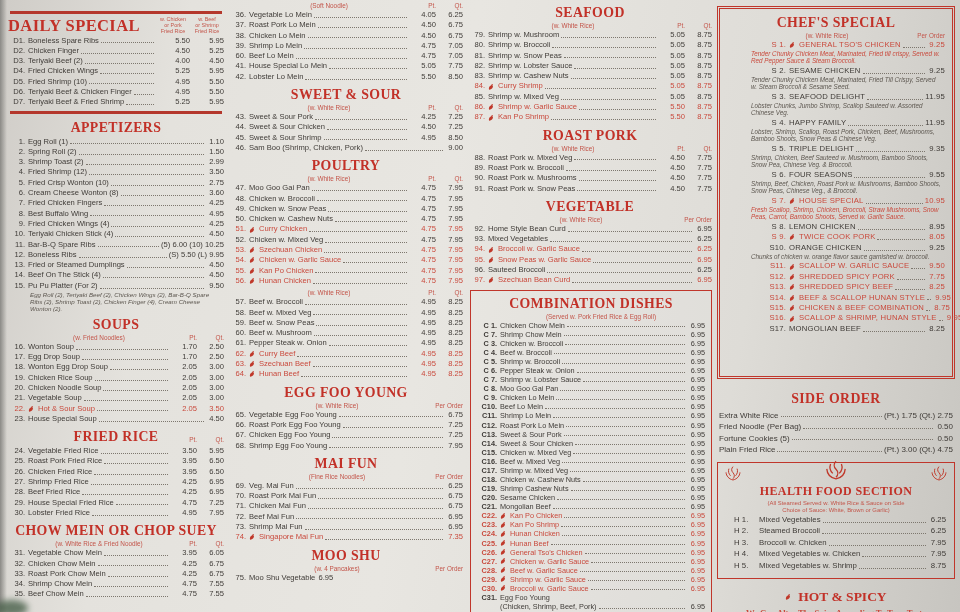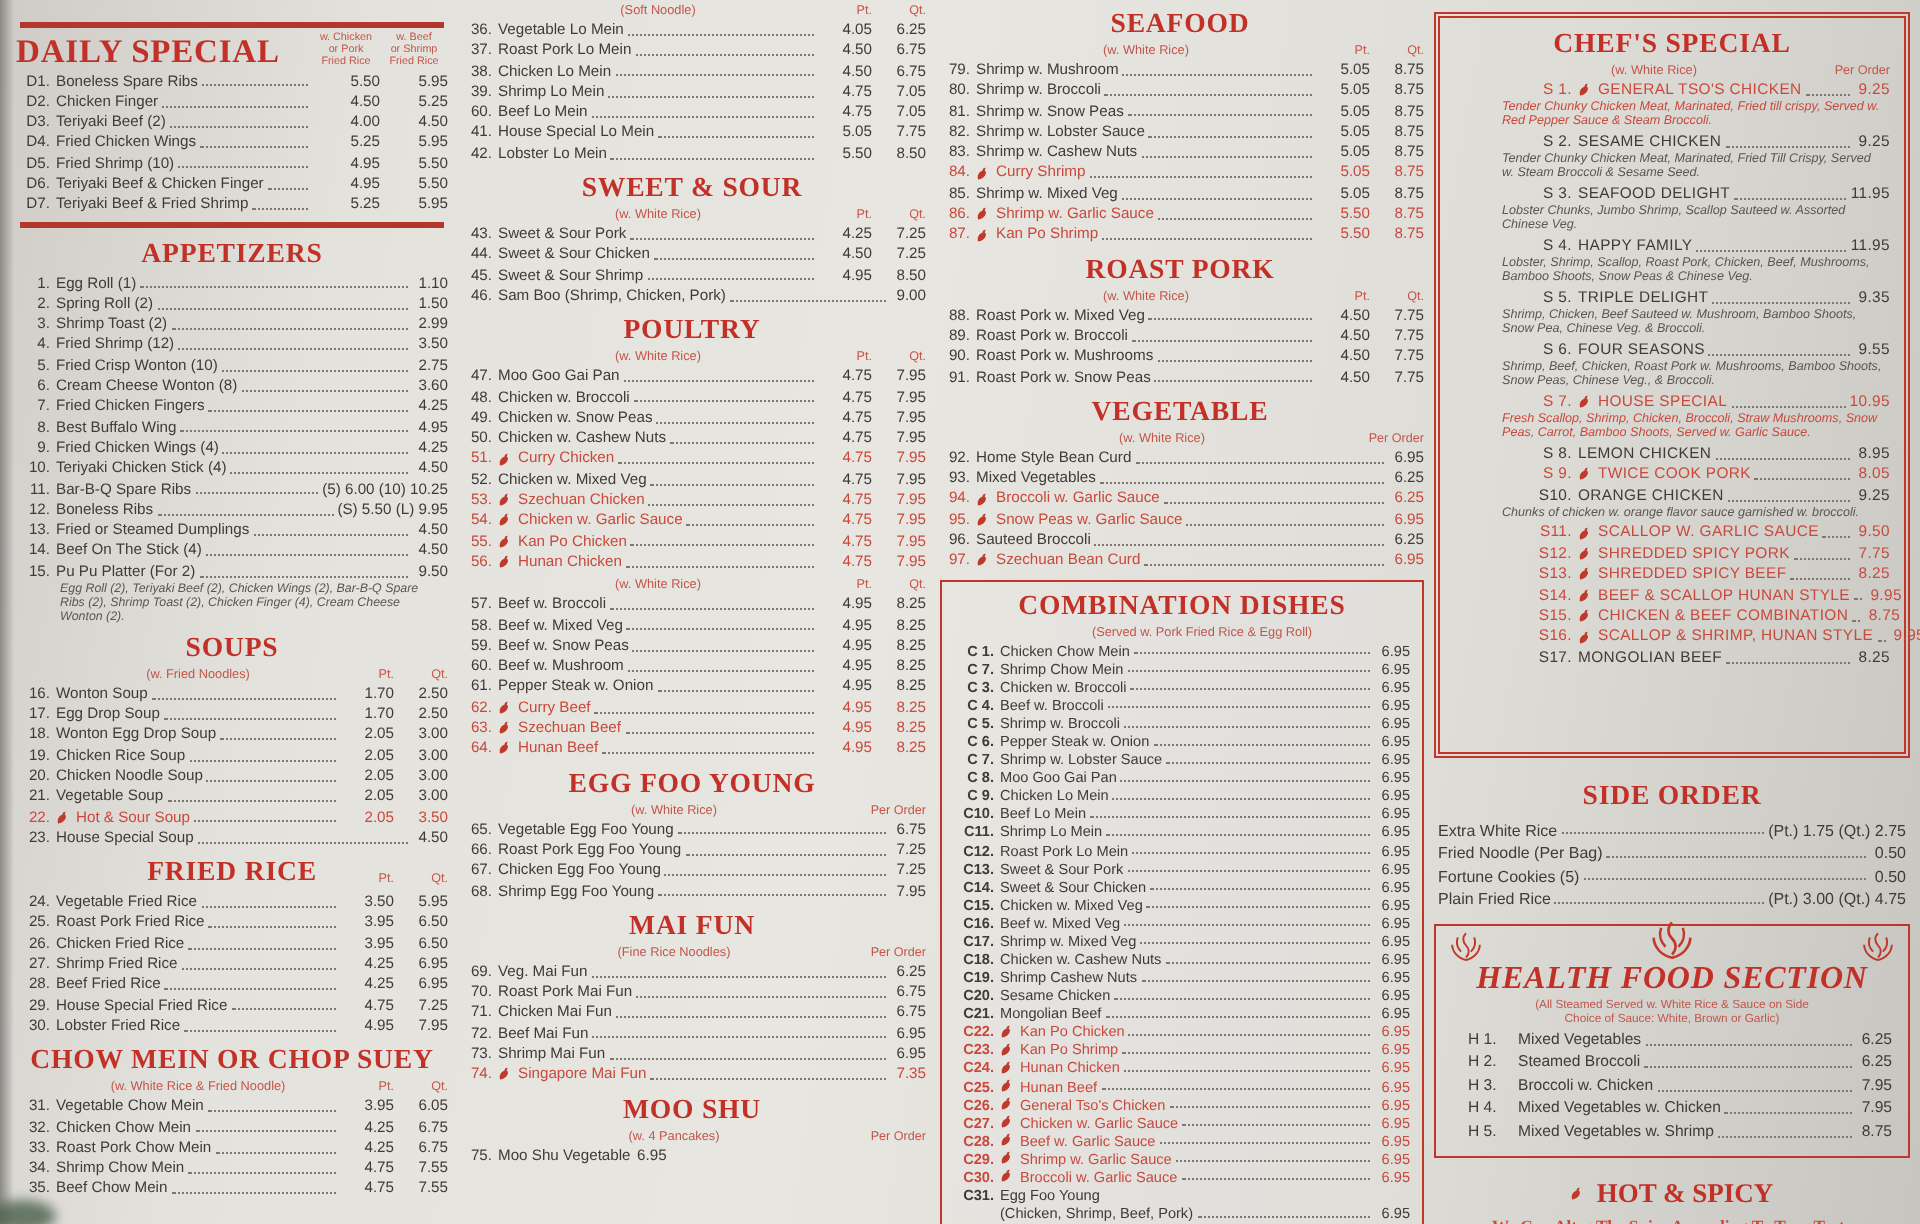--- a/index.html
+++ b/index.html
@@ -56,21 +56,21 @@
   .box-chef{border:3px double #c0362b;padding:3px 7px 6px;margin:4px 0 10px;min-height:358px;}
   .chef .row{height:10.4px;font-size:7.7px;letter-spacing:.2px;margin-left:37px;}
   .chef .num{width:22px;}
   .chef .desc{margin-left:24px;font-size:6.3px;line-height:7.3px;}
 
   .nonum .row{height:11.5px;font-size:8px;align-items:flex-end;}
   .sec-side{margin:0 2px 8px;}
 
   .box-health{border:1.8px solid #c0362b;padding:3px 8px 6px;margin:2px 0 10px;position:relative;}
   .box-health .trow{margin-top:15px;}
-  .box-health .sec-title{font-size:16px;font-style:italic;}
+  .box-health .sec-title{font-size:12px;}
   .sub-line{text-align:center;font-size:5.9px;line-height:6.8px;color:#c3554a;}
   .box-health .row{height:10.6px;font-size:7.8px;margin-top:1px;}
   .box-health .num{width:22px;text-align:left;margin-left:8px;}
   .ornament{position:absolute;line-height:0;}
   .orn-left{left:5px;top:2px;} .orn-right{right:5px;top:2px;}
   .orn-center{left:50%;transform:translateX(-50%);top:-4px;}
 
   .foot-title{display:flex;justify-content:center;align-items:center;gap:3px;
     font-family:"Liberation Serif",serif;font-weight:700;color:#c23128;font-size:13.5px;margin-top:4px;}
   .foot-note{text-align:center;font-family:"Liberation Serif",serif;font-weight:700;

